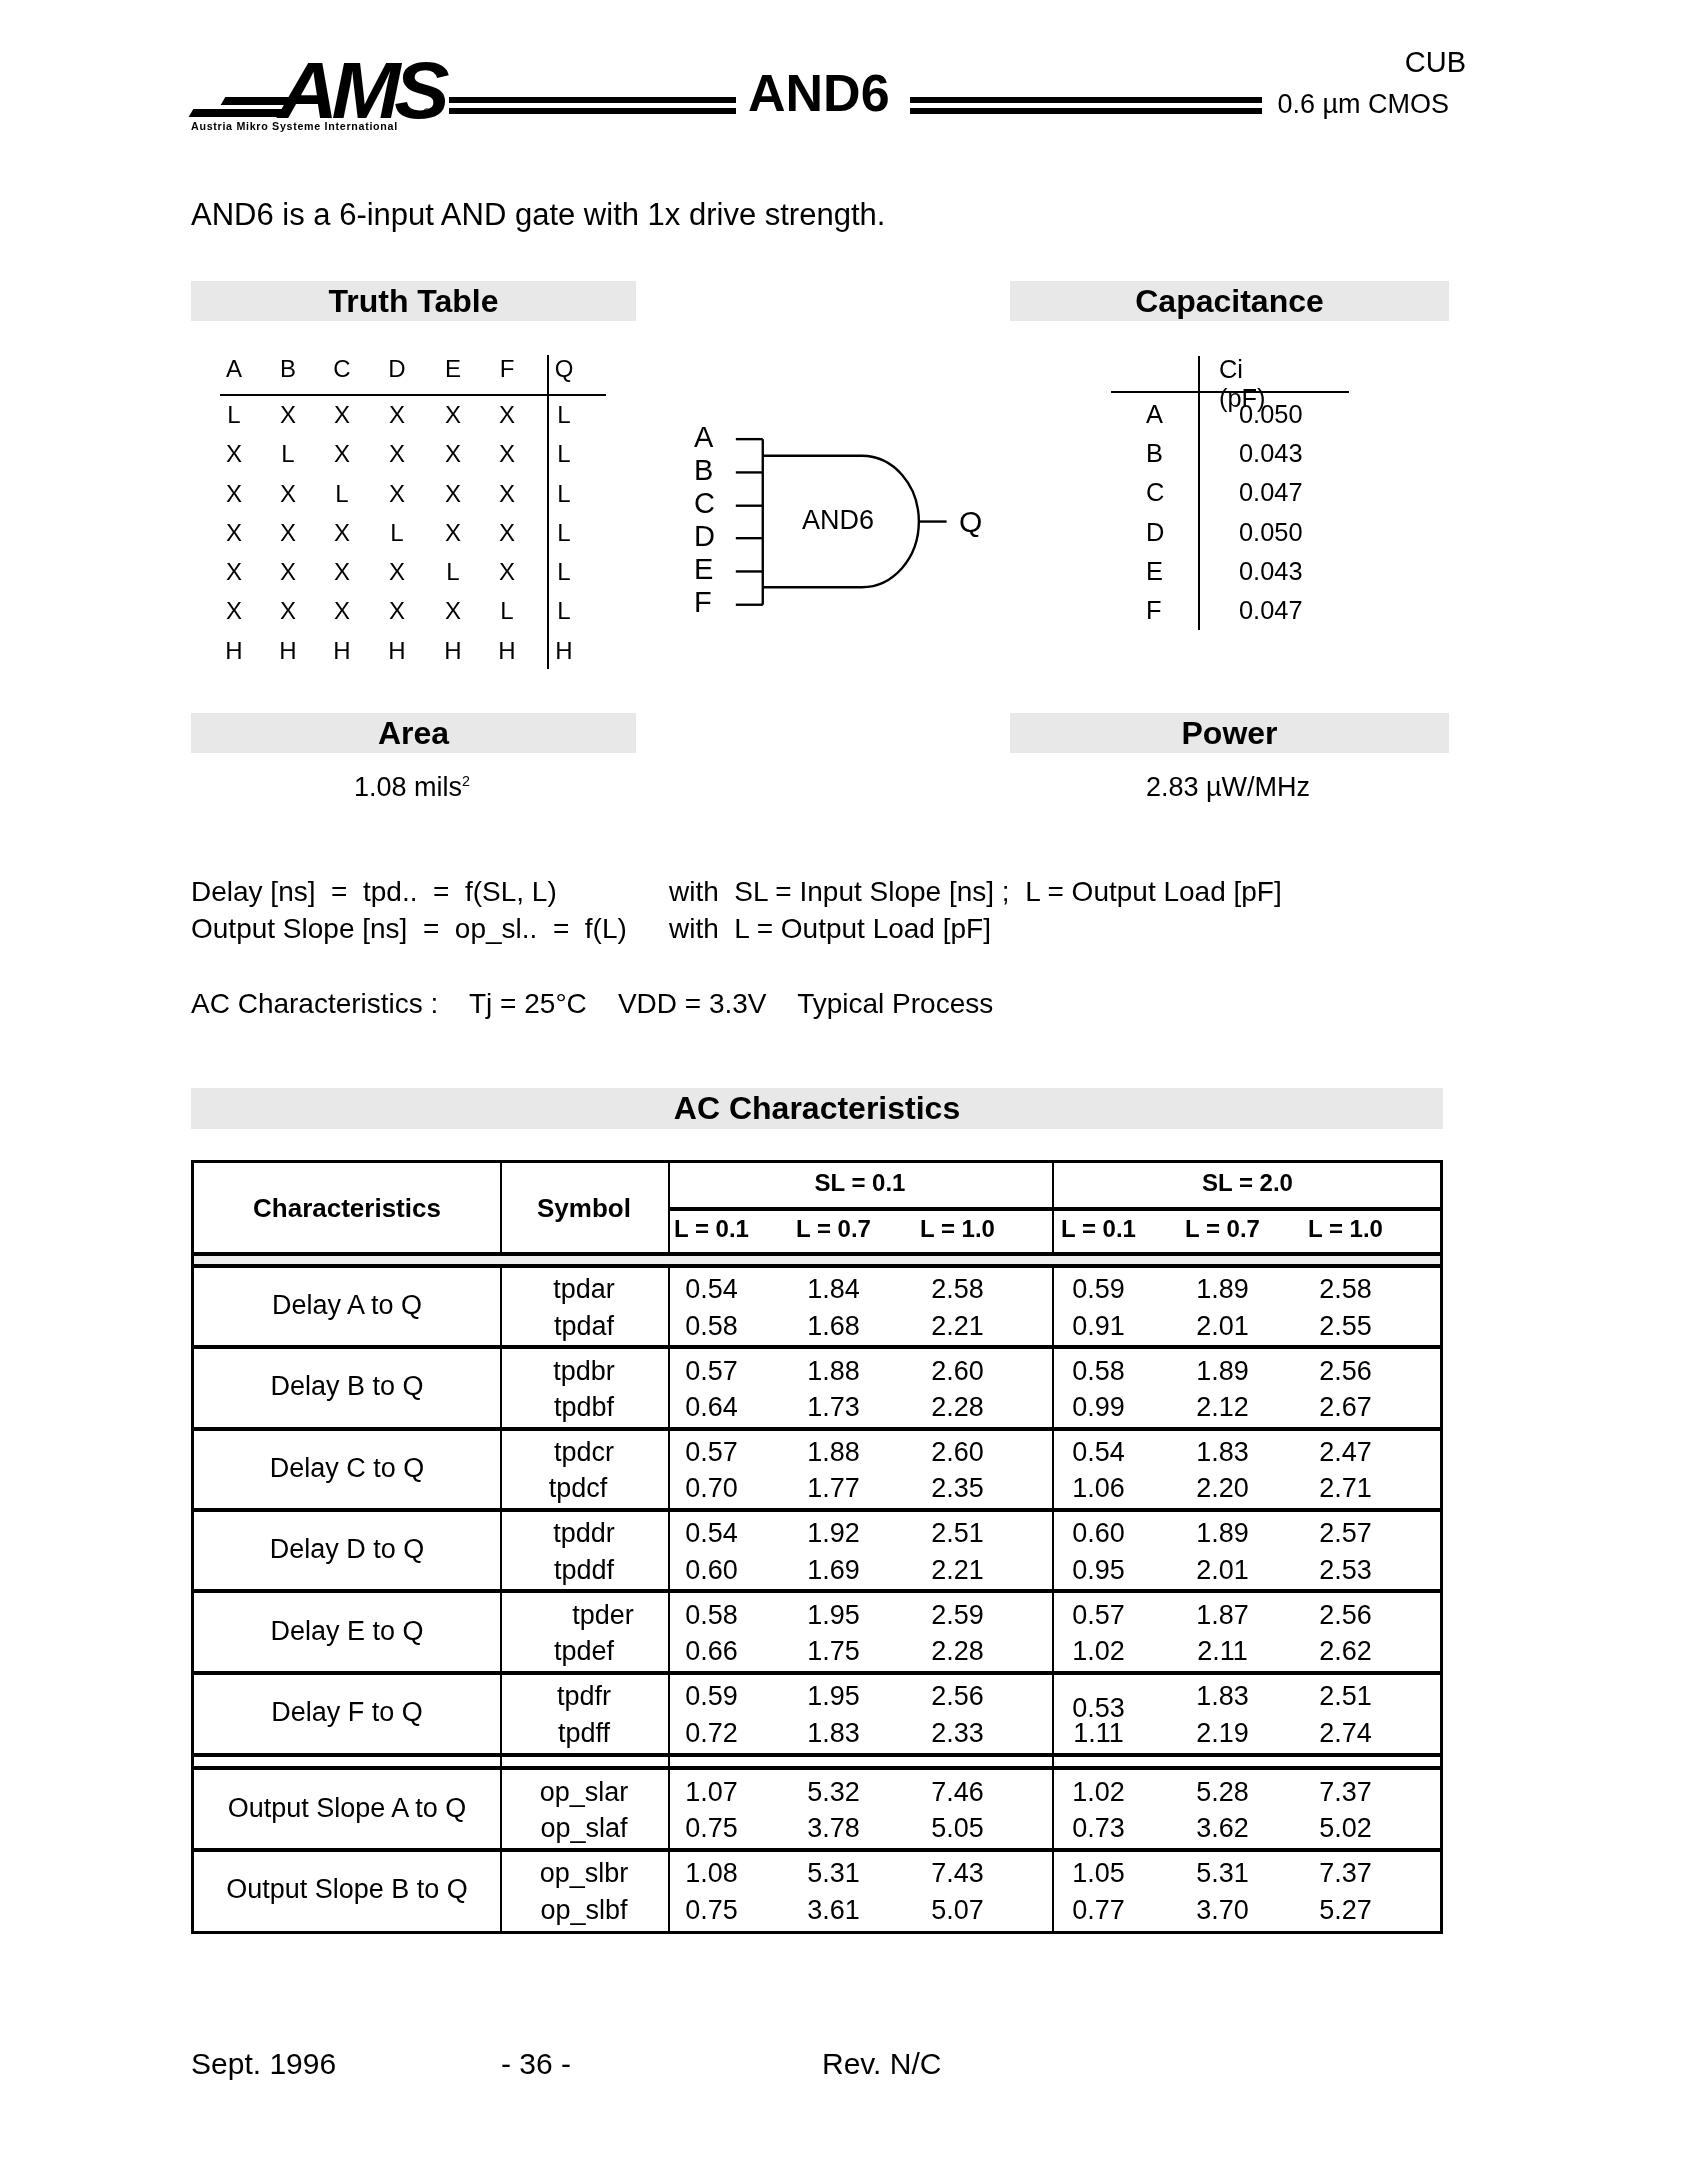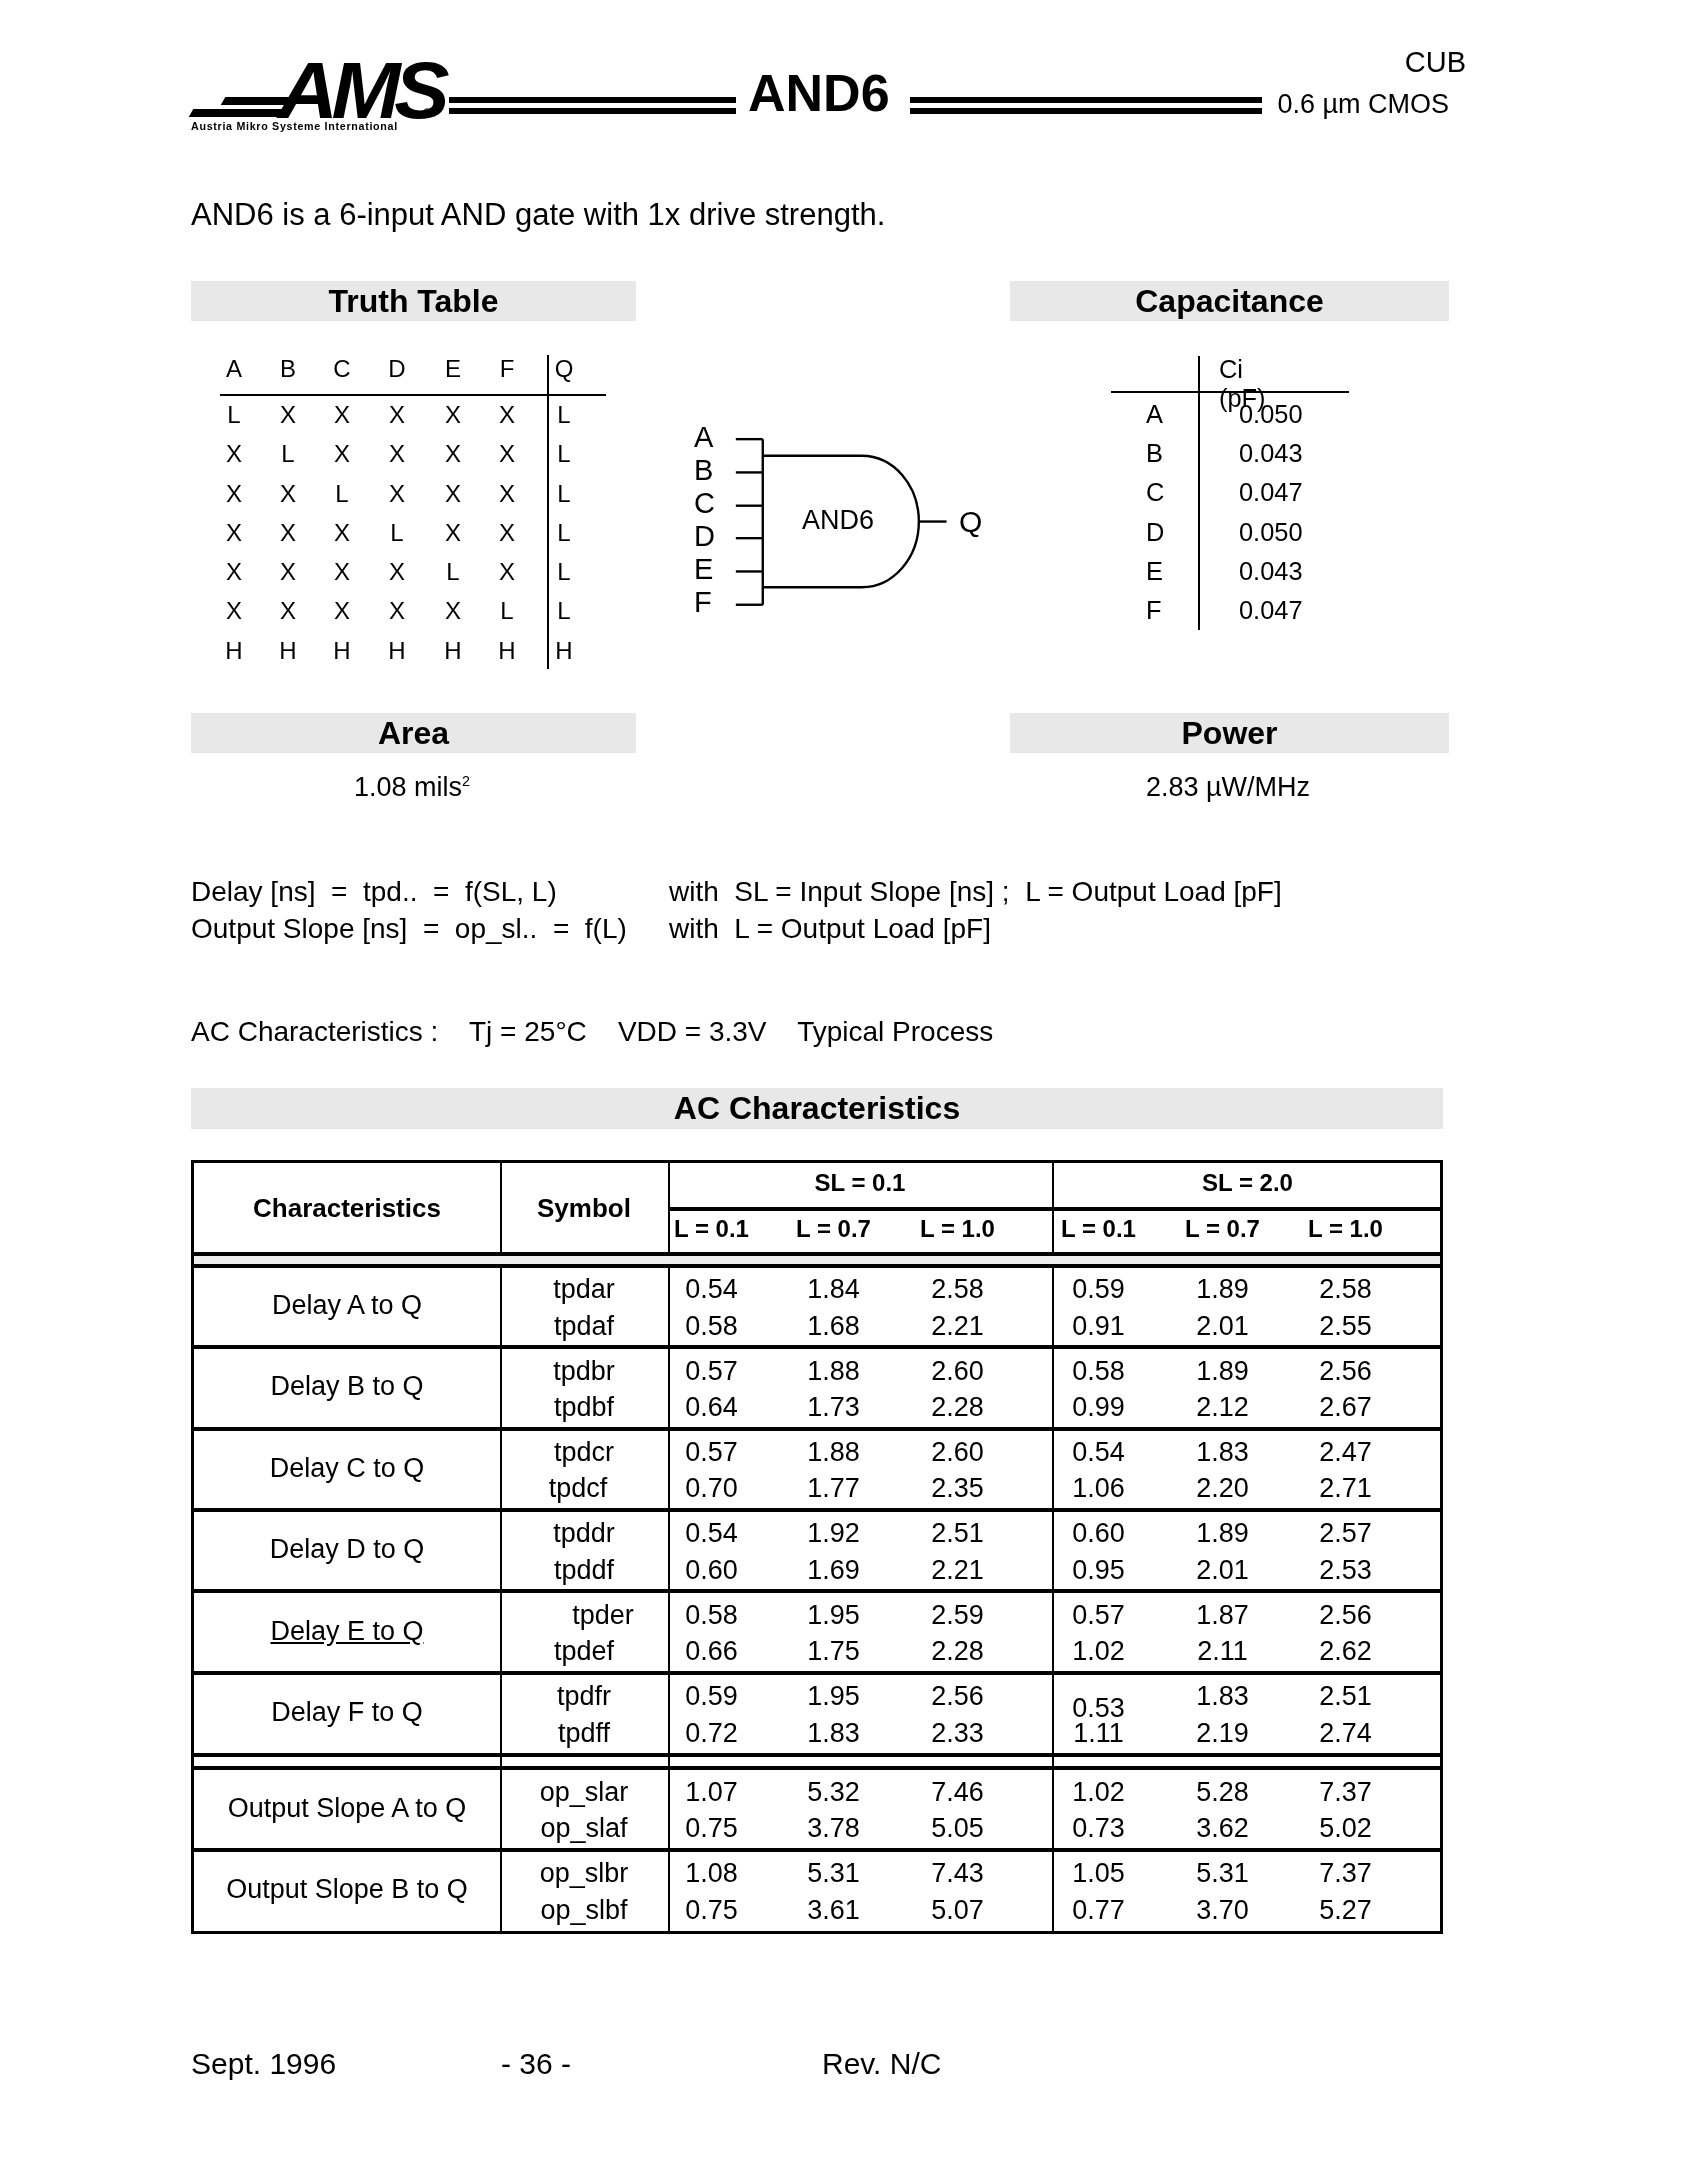--- a/index.html
+++ b/index.html
@@ -166,21 +166,21 @@
 <div class="abs val-text" style="left:354px; top:772px;">
   <span>1.08  mils</span><sup style="font-size:14.3px;">2</sup>
 </div>
 <div class="abs section-bar" style="left:1010px; top:713px; width:439px;">Power</div>
 <div class="abs val-text" style="left:1146px; top:772px;">2.83 µW/MHz</div>
 
 <div class="abs formula" style="left:191px; top:876px;">Delay [ns]  =  tpd..  =  f(SL, L)</div>
 <div class="abs formula" style="left:669px; top:876px;">with  SL = Input Slope [ns] ;  L = Output Load [pF]</div>
 <div class="abs formula" style="left:191px; top:913px;">Output Slope [ns]  =  op_sl..  =  f(L)</div>
 <div class="abs formula" style="left:669px; top:913px;">with  L = Output Load [pF]</div>
-<div class="abs formula" style="left:191px; top:1016px;">AC Characteristics :    Tj = 25°C    VDD = 3.3V    Typical Process</div>
+<div class="abs formula" style="left:191px; top:988px;">AC Characteristics :    Tj = 25°C    VDD = 3.3V    Typical Process</div>
 
 <div class="abs section-bar" style="left:191px; top:1088px; width:1252px; height:41px; line-height:41px;">AC Characteristics</div>
 <div class="abs ac-table" id="ac-table">
     <div class="ac-col" style="left: 306px;"></div>
     <div class="ac-col" style="left: 474px;"></div>
     <div class="ac-col" style="left: 858px;"></div>
     <div class="ac-row-line" style="left: 474px; top: 44px;"></div>
     <div class="ac-row-line" style="top: 89px;"></div>
     <div style="position: absolute; left: 0px; right: 0px; top: 93px; height: 8px; background: rgb(238, 238, 238);"></div>
     <div class="ac-row-line" style="top: 101px;"></div>
@@ -251,21 +251,21 @@
     <div class="ac-text" style="left: 973px; width: 111px; top: 355px;">1.89</div>
     <div class="ac-text" style="left: 1096px; width: 111px; top: 355px;">2.57</div>
     <div class="ac-text" style="left: 306px; width: 168px; top: 392px;">tpddf</div>
     <div class="ac-text" style="left: 462px; width: 111px; top: 392px;">0.60</div>
     <div class="ac-text" style="left: 584px; width: 111px; top: 392px;">1.69</div>
     <div class="ac-text" style="left: 708px; width: 111px; top: 392px;">2.21</div>
     <div class="ac-text" style="left: 849px; width: 111px; top: 392px;">0.95</div>
     <div class="ac-text" style="left: 973px; width: 111px; top: 392px;">2.01</div>
     <div class="ac-text" style="left: 1096px; width: 111px; top: 392px;">2.53</div>
     <div class="ac-row-line" style="top: 426px;"></div>
-    <div class="ac-text" style="left: 0px; width: 306px; top: 453px; text-decoration: underline;">Delay E to Q</div>
+    <div class="ac-text" style="left: 0px; width: 306px; top: 453px;">Delay E to Q</div>
     <div class="ac-text" style="left: 306px; width: 168px; top: 437px; padding-left: 19px;">tpder</div>
     <div class="ac-text" style="left: 462px; width: 111px; top: 437px;">0.58</div>
     <div class="ac-text" style="left: 584px; width: 111px; top: 437px;">1.95</div>
     <div class="ac-text" style="left: 708px; width: 111px; top: 437px;">2.59</div>
     <div class="ac-text" style="left: 849px; width: 111px; top: 437px;">0.57</div>
     <div class="ac-text" style="left: 973px; width: 111px; top: 437px;">1.87</div>
     <div class="ac-text" style="left: 1096px; width: 111px; top: 437px;">2.56</div>
     <div class="ac-text" style="left: 306px; width: 168px; top: 473px;">tpdef</div>
     <div class="ac-text" style="left: 462px; width: 111px; top: 473px;">0.66</div>
     <div class="ac-text" style="left: 584px; width: 111px; top: 473px;">1.75</div>

